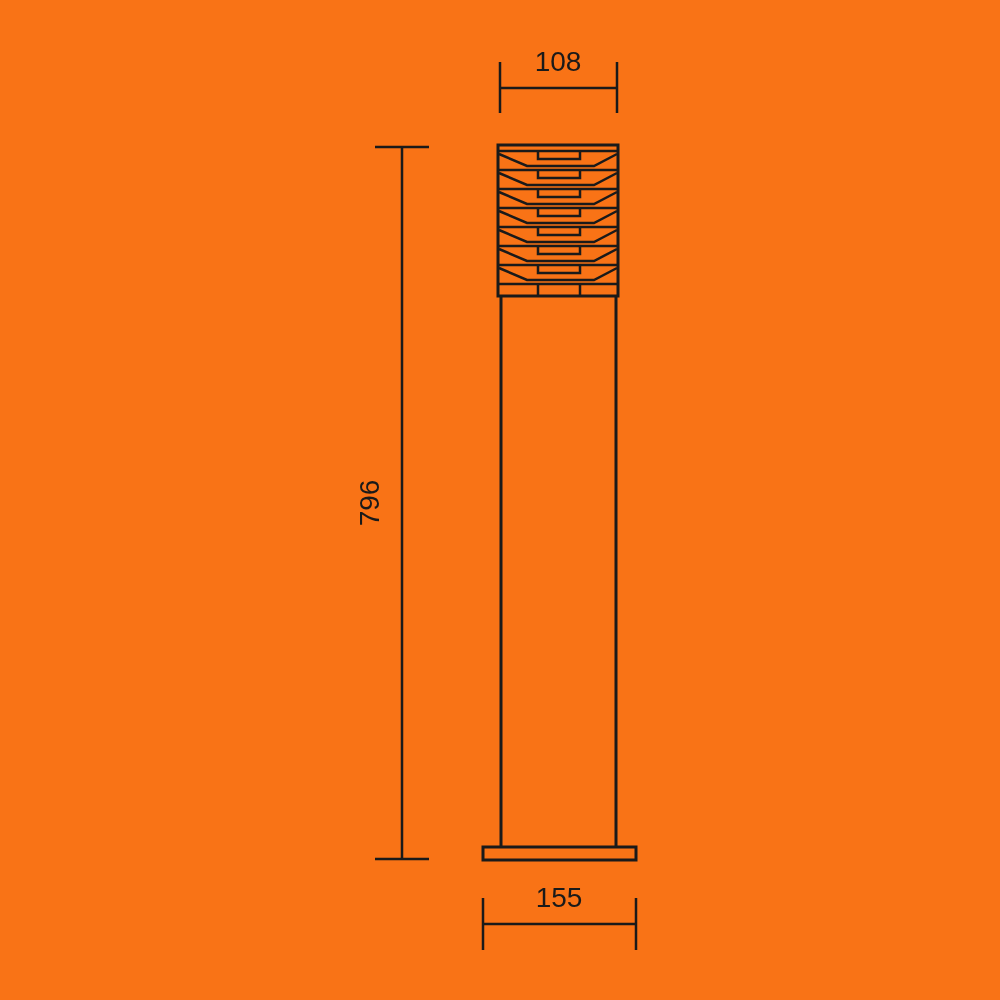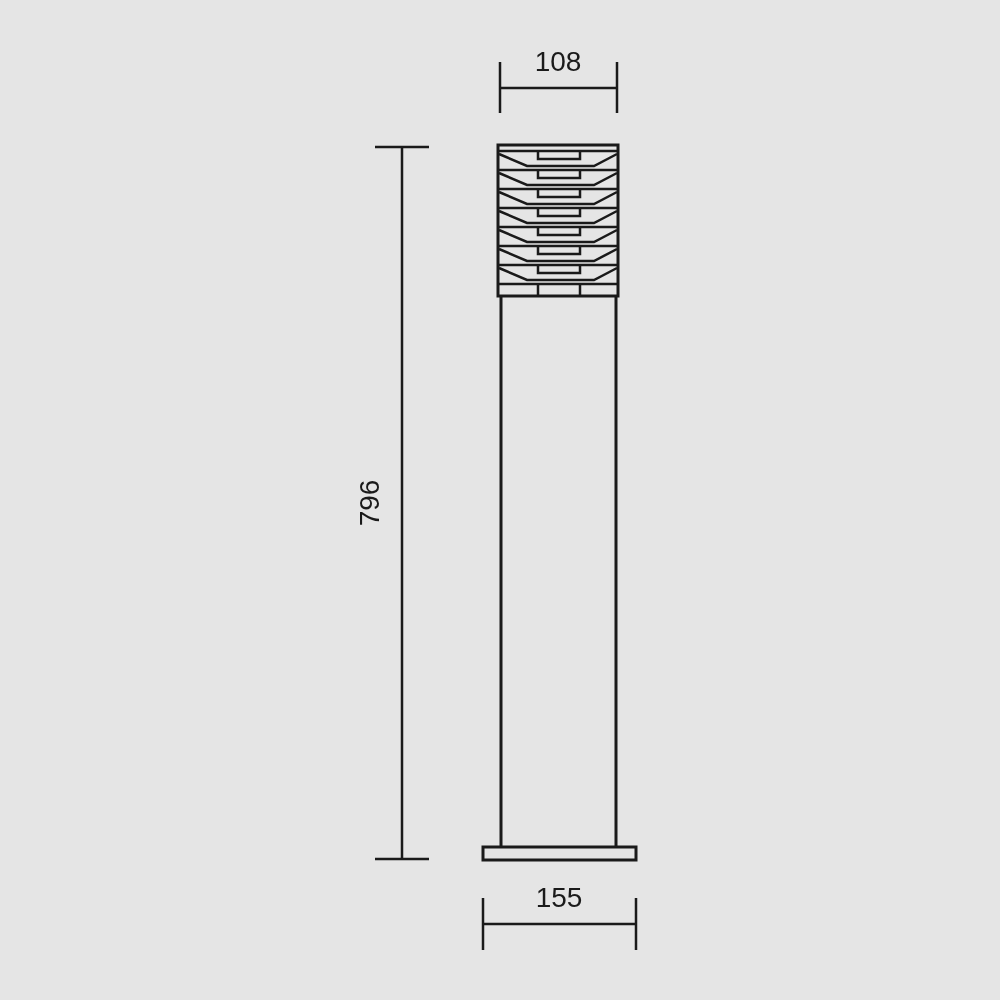--- a/index.html
+++ b/index.html
@@ -5,21 +5,21 @@
   html, body {
     margin: 0;
     padding: 0;
     background: #c9c9c9;
     font-family: "Liberation Sans", sans-serif;
   }
   .canvas {
     position: relative;
     width: 1000px;
     height: 1000px;
-    background: #e5e5e5;
+    background: #f97316;
     overflow: hidden;
   }
   svg { display: block; }
   .stroke {
     stroke: #1a1a1a;
     fill: none;
     stroke-linecap: butt;
   }
   .s3  { stroke-width: 3; }
   .s25 { stroke-width: 2.5; }

